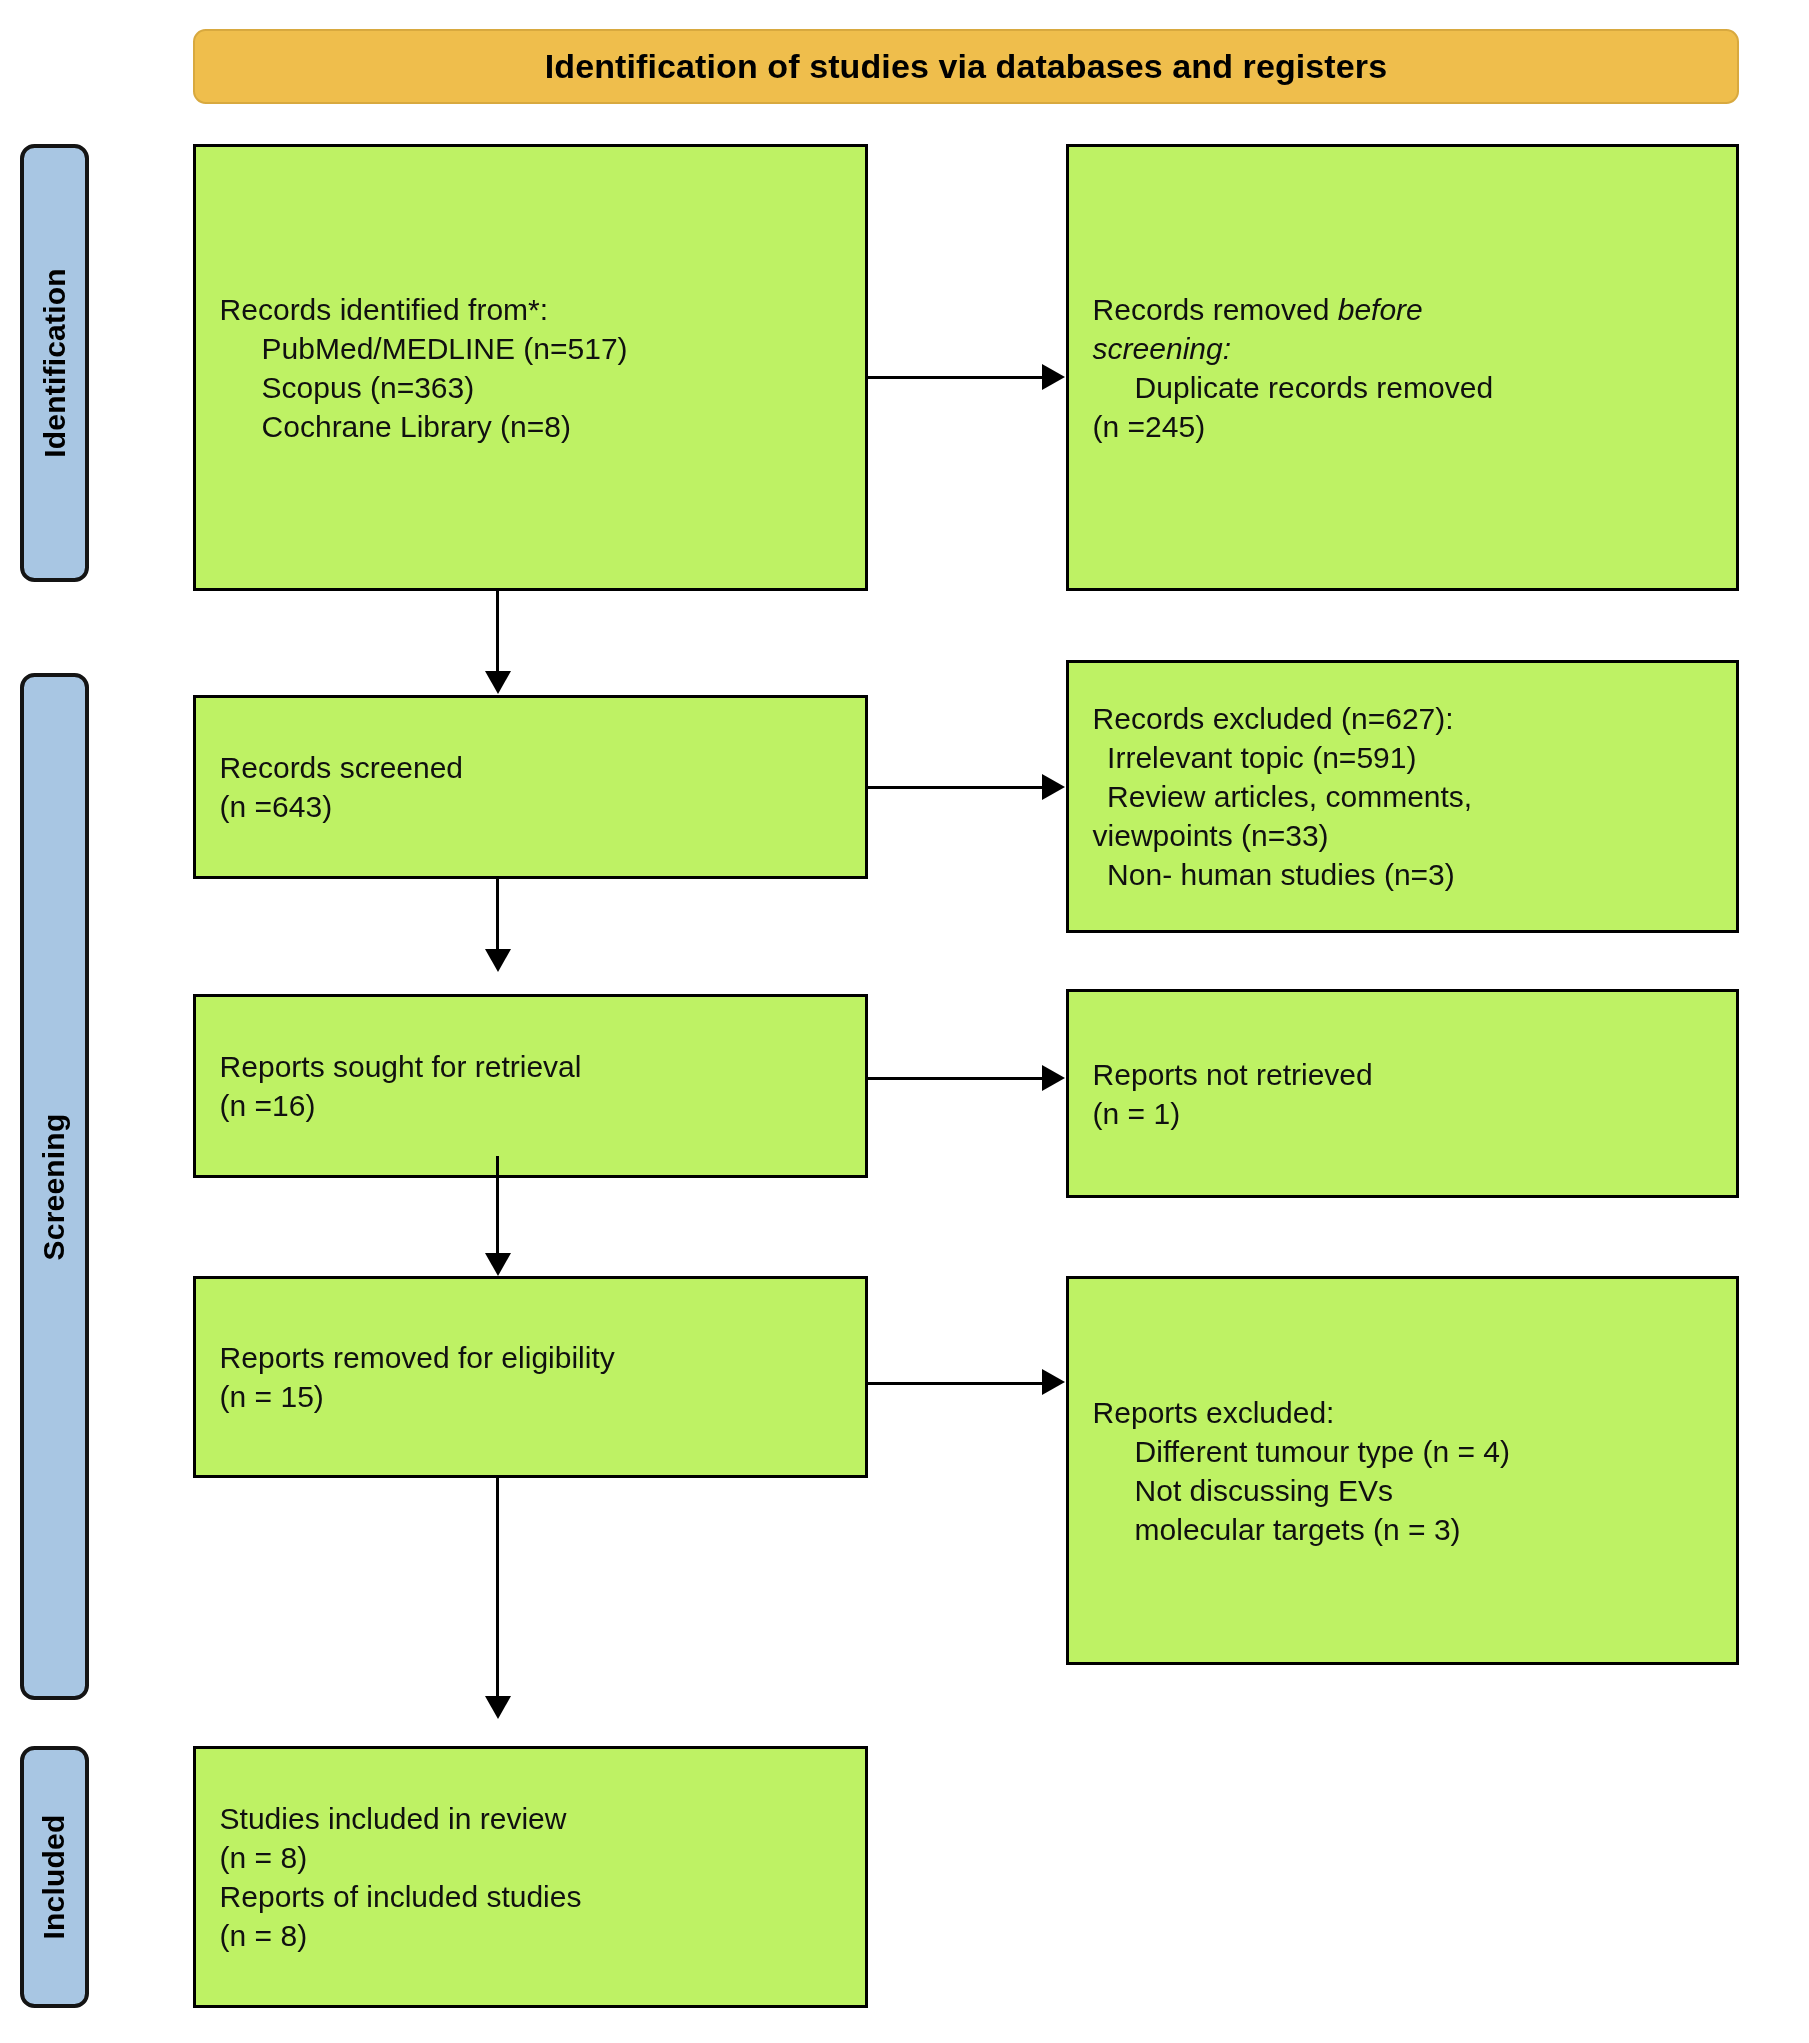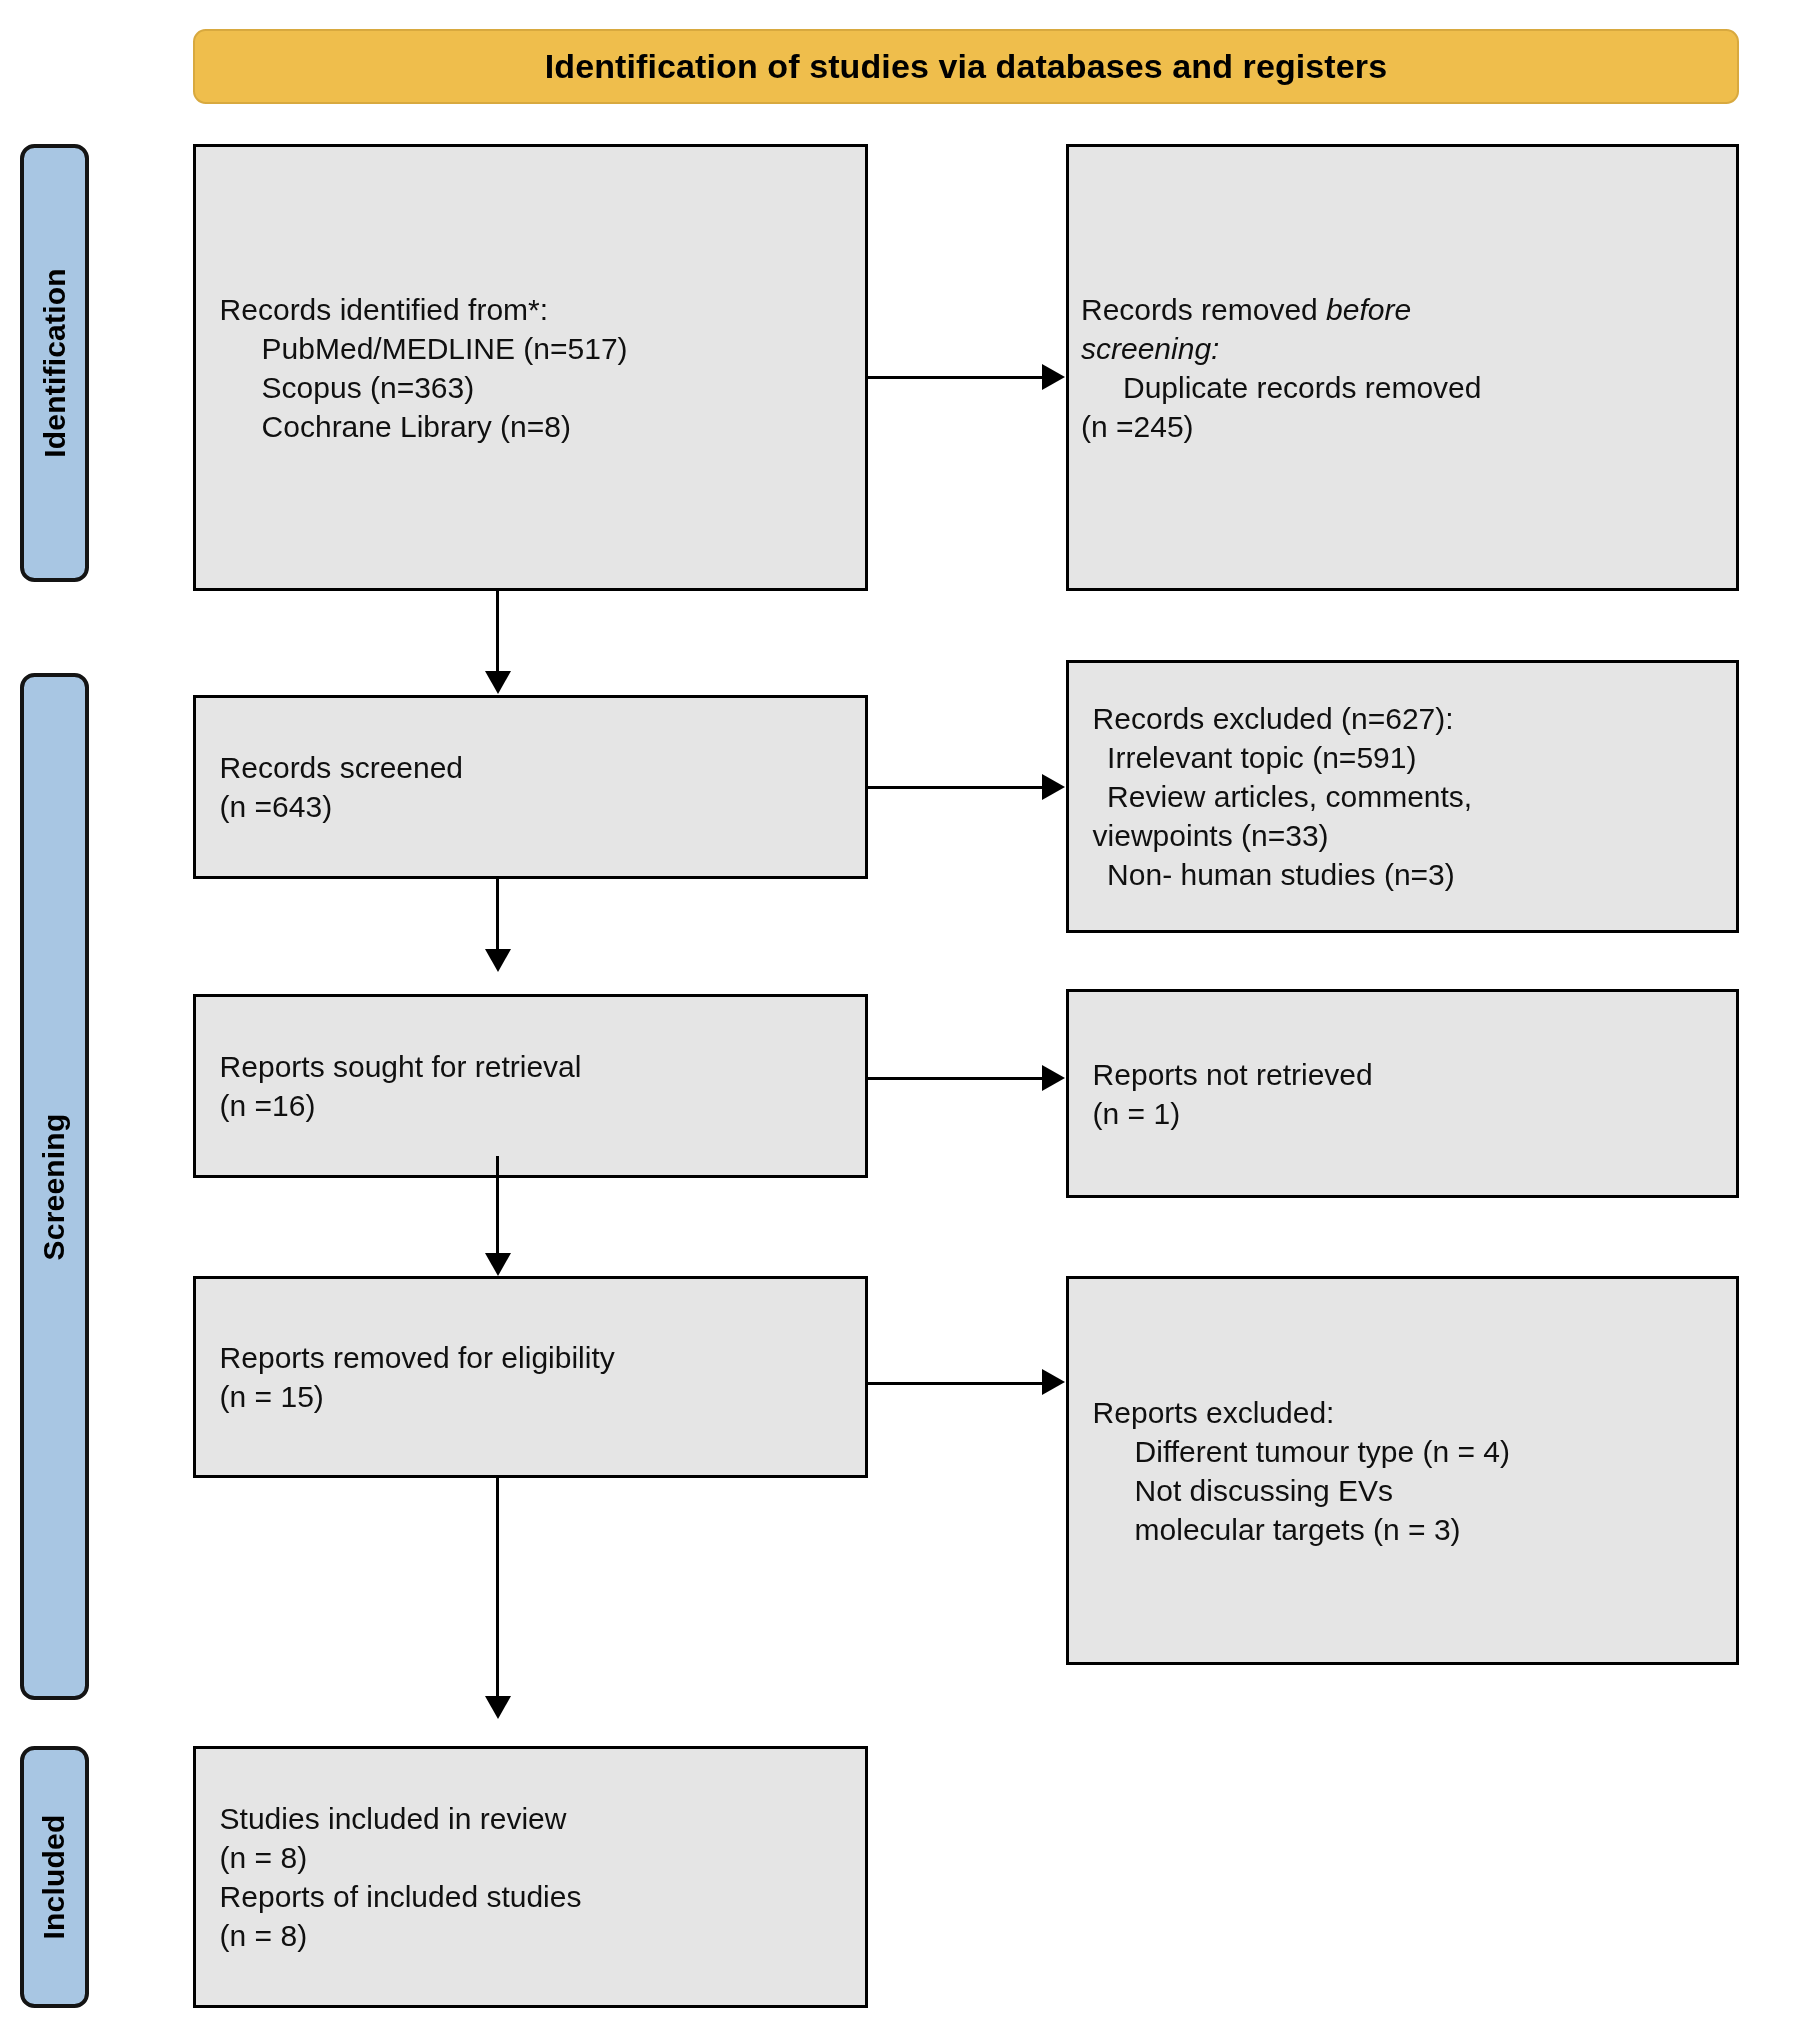--- a/index.html
+++ b/index.html
@@ -56,21 +56,21 @@
     white-space: nowrap;
     font-weight: bold;
     font-size: 30px;
     color: #000000;
     letter-spacing: 0.2px;
   }
 
   
   .box {
     position: absolute;
-    background: #e5e5e5;
+    background: #bef264;
     border: 3.6px solid #000000;
     box-sizing: border-box;
     display: flex;
     flex-direction: column;
     justify-content: center;
     padding: 0 23.6px;
   }
   .box .line {
     font-size: 30px;
     line-height: 1.30;
@@ -130,21 +130,21 @@
     <span class="phase-label">Included</span>
   </div>
 
   <div class="box" style="left:193px; top:144px; width:675px; height:447px;">
     <div class="line">Records identified from*:</div>
     <div class="line indent">PubMed/MEDLINE (n=517)</div>
     <div class="line indent">Scopus (n=363)</div>
     <div class="line indent">Cochrane Library (n=8)</div>
   </div>
 
-  <div class="box" style="left:1066px; top:144px; width:673px; height:447px;padding-left:12px;">
+  <div class="box" style="left:1066px; top:144px; width:673px; height:447px;">
     <div class="line">Records removed <i>before</i></div>
     <div class="line ital">screening:</div>
     <div class="line indent">Duplicate records removed</div>
     <div class="line">(n =245)</div>
   </div>
 
   <div class="hline" style="left:867px; top:376px; width:175px;"></div>
   <div class="arrow-right" style="left:1042px; top:364px;"></div>
 
   <div class="vline" style="left:496px; top:591px; height:98px;"></div>

